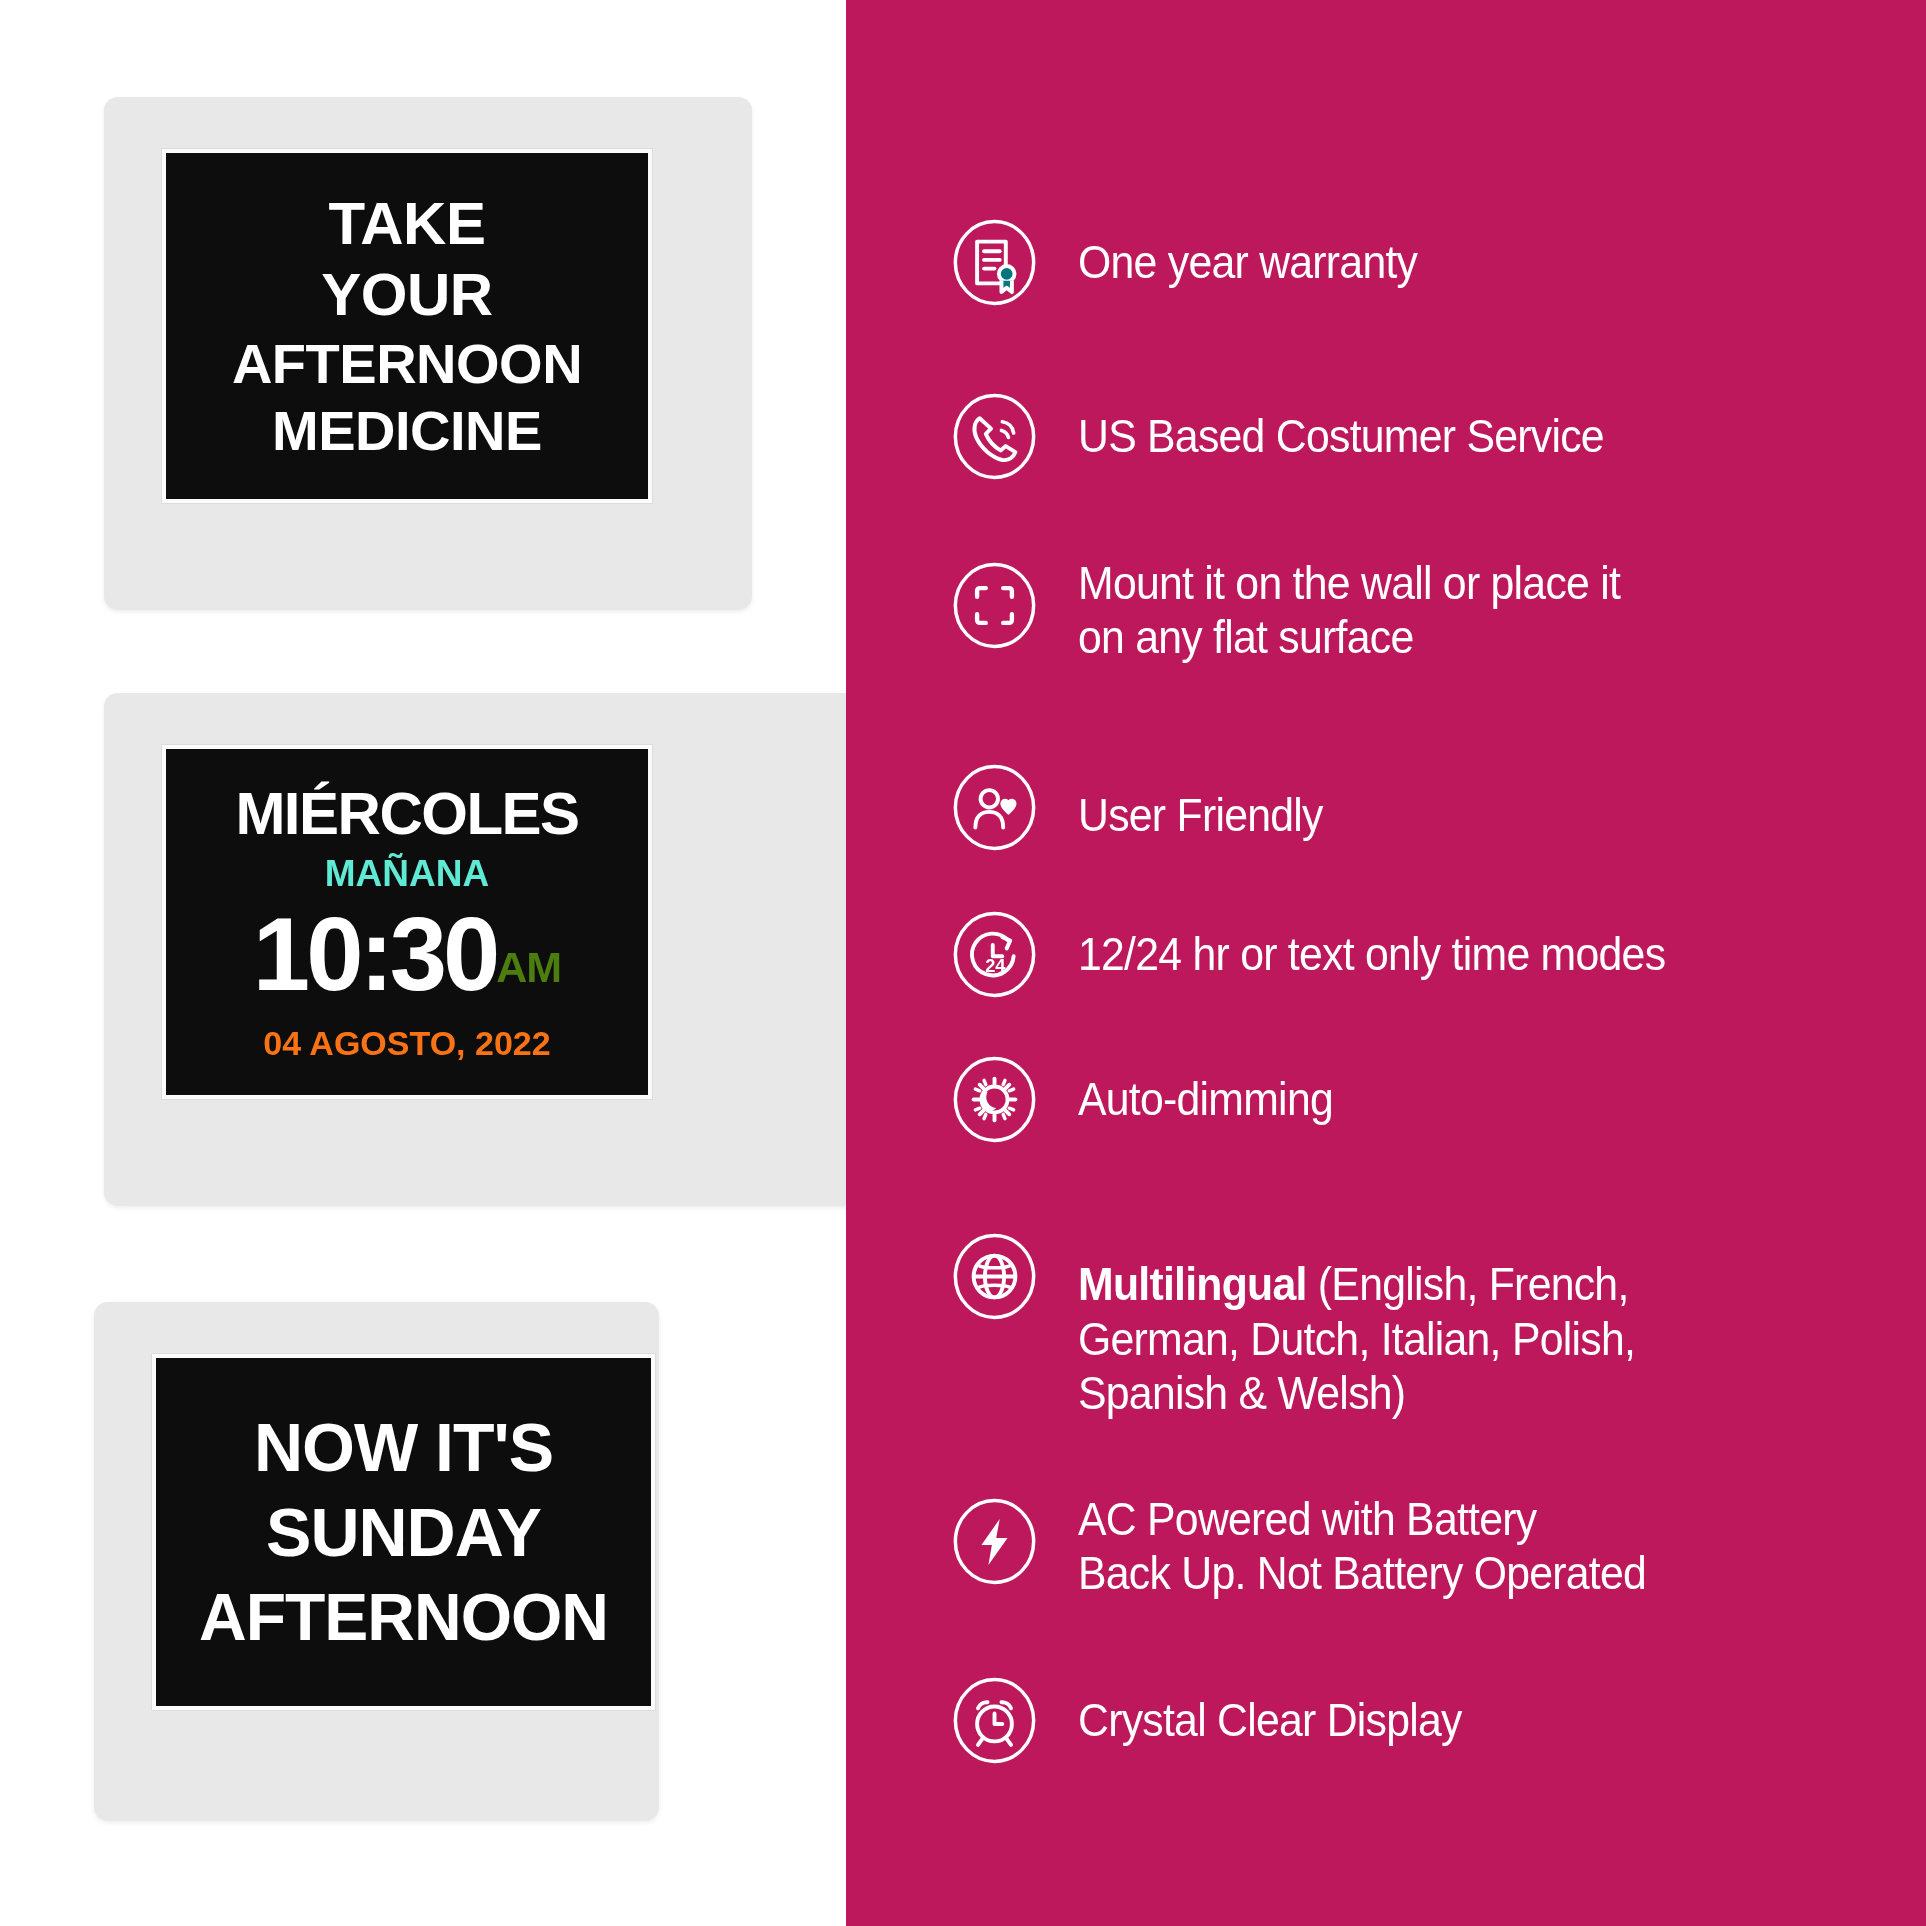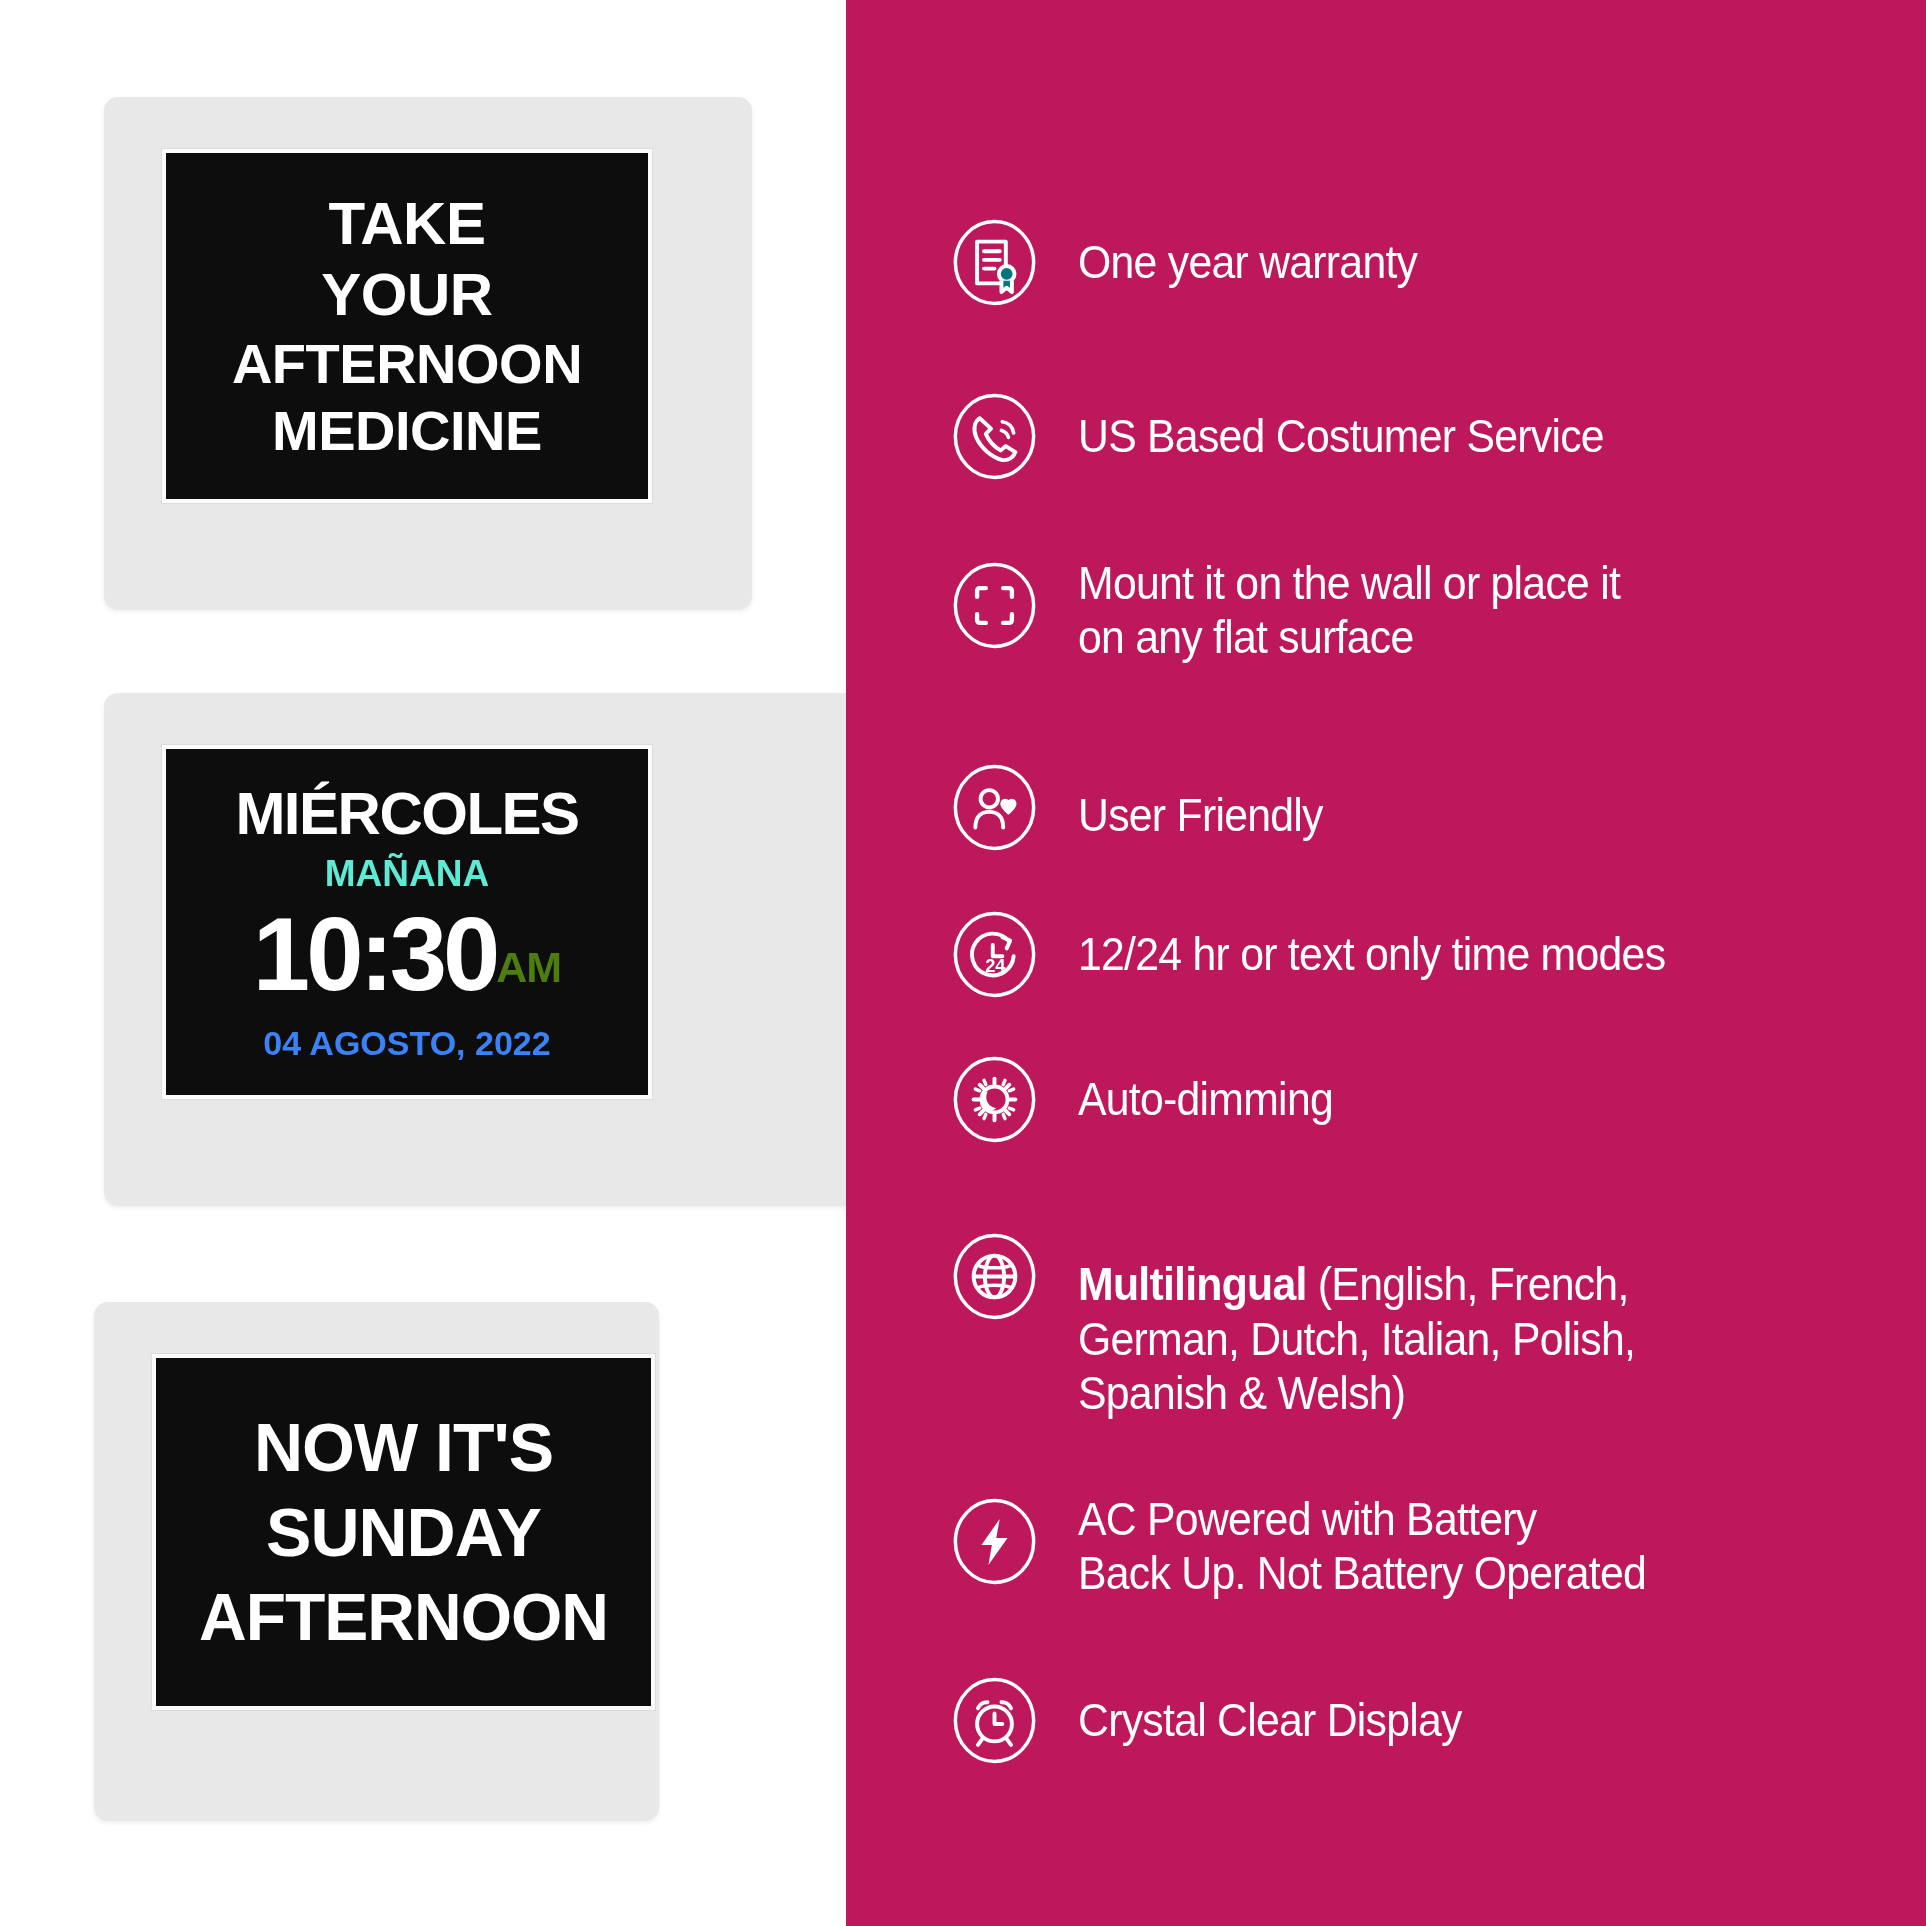--- a/index.html
+++ b/index.html
@@ -81,21 +81,21 @@
   }
   #time-main {
     color:#fff; font-weight: bold; font-size: 103px; letter-spacing: -4px;
     line-height: 0.92;
   }
   #time-suffix {
     color:#4d7c0f; font-weight: bold; font-size: 43px; letter-spacing: -1px;
     line-height: 1; padding-bottom: 13px;
   }
   #date-line {
-    color:#3b82f6; font-weight: bold; font-size: 34px; letter-spacing: 0px;
+    color:#f97316; font-weight: bold; font-size: 34px; letter-spacing: 0px;
     line-height: 1; text-align:center; margin-top: 24px; white-space: nowrap;
   }
 
   
   #clock-frame-3 { left: 94px; top: 1302px; width: 565px; height: 519px; }
   #clock-bezel-3 { left: 57px; top: 51px; width: 505px; height: 358px; }
   #clock-screen-3 .msg-line { font-size: 68px; margin: 8px 0; letter-spacing:-1px; }
   #clock-screen-3 .msg-line.wide { font-size: 66px; }
 
   

